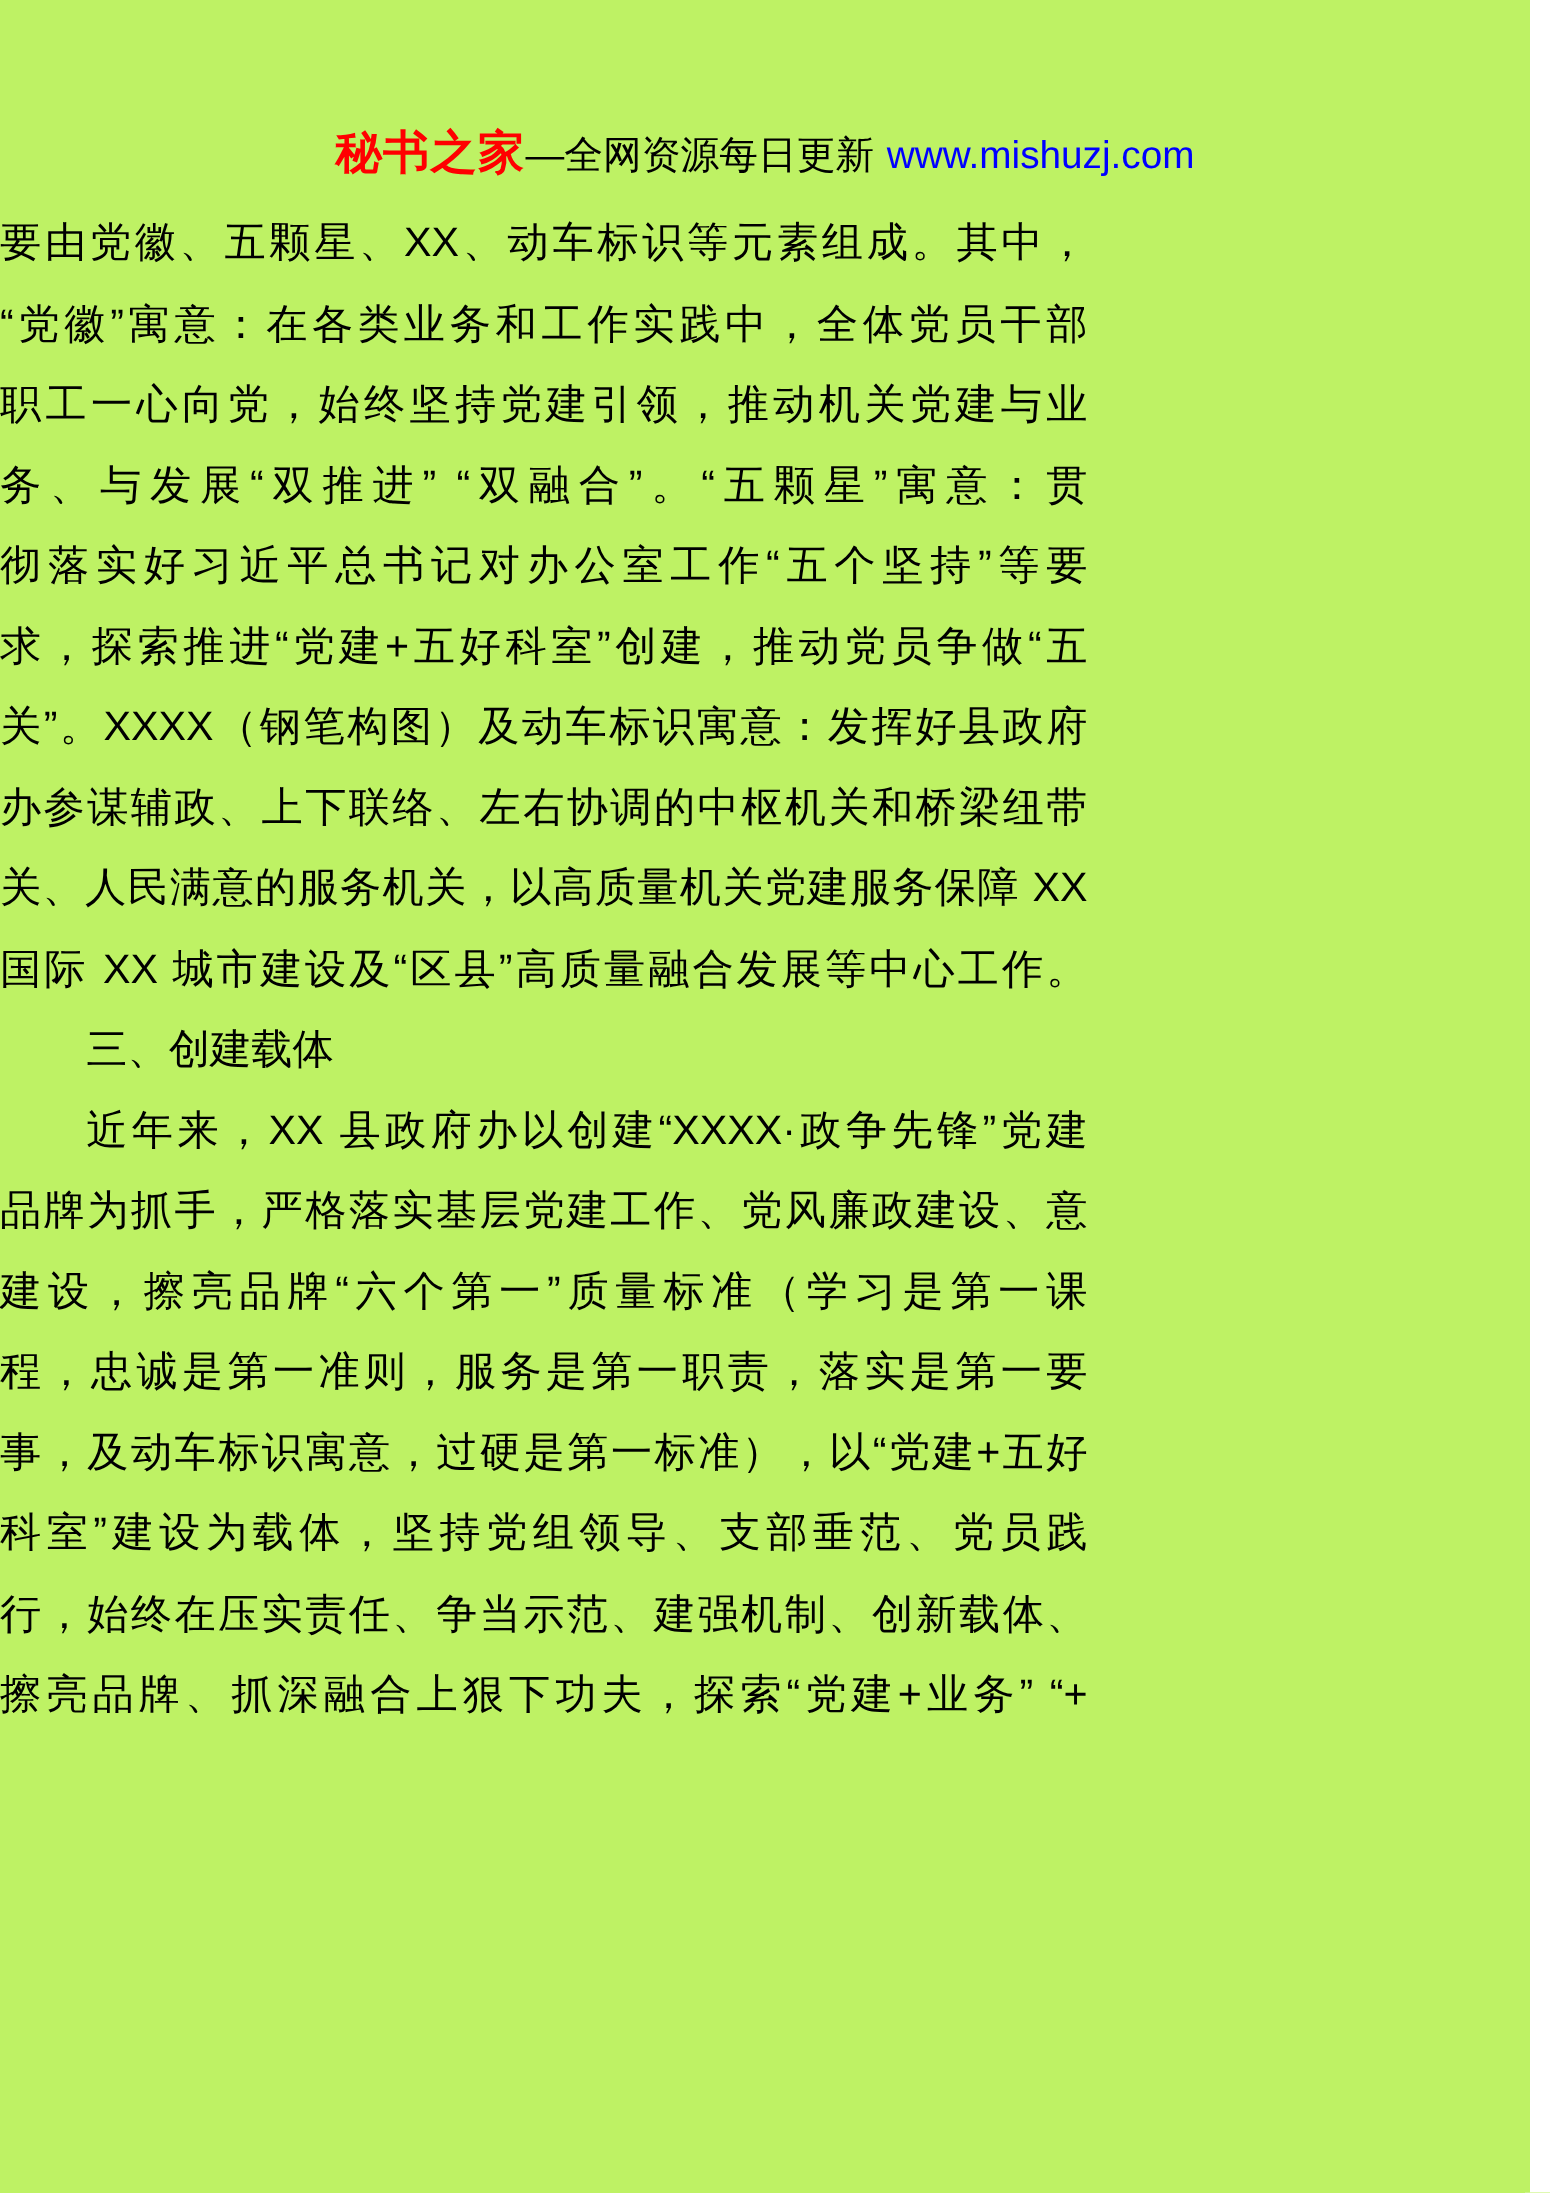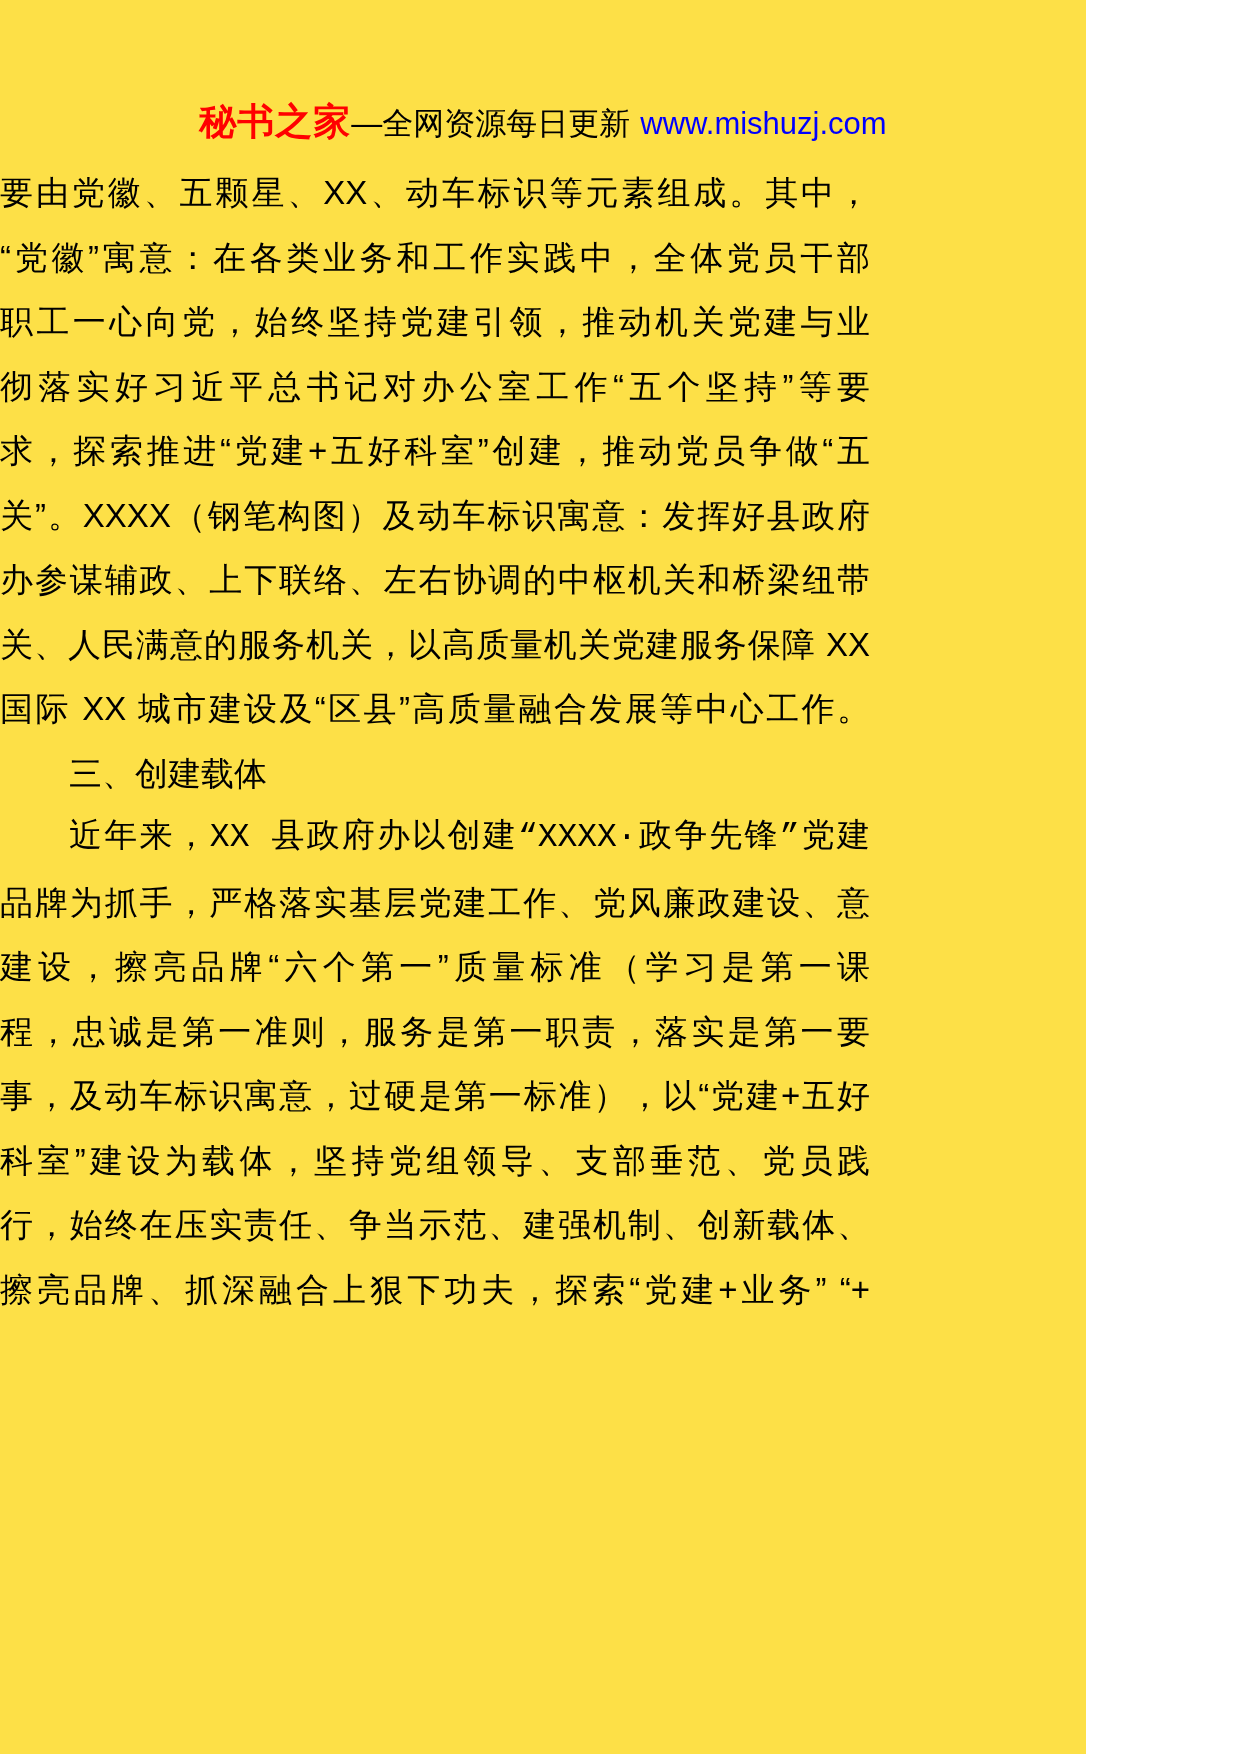--- a/index.html
+++ b/index.html
@@ -6,23 +6,23 @@
   body {
     width: 1240px;
     height: 1754px;
     background: #ffffff;
     font-family: "Liberation Sans", sans-serif;
     color: #000000;
     overflow: hidden;
   }
   .page {
     position: relative;
-    width: 1086px;
+    width: 1224px;
     height: 1754px;
-    background: #fde047;
+    background: #bef264;
   }
   .header {
     padding-top: 100px;
     text-align: center;
     white-space: nowrap;
     line-height: 44px;
   }
   .site-name {
     color: #ff0000;
     font-weight: bold;
@@ -53,36 +53,36 @@
     overflow: hidden;
   }
   .line.heading {
     text-align: left;
     text-align-last: left;
     text-indent: 69px;
     font-weight: 400;
   }
   .line.indent {
     text-indent: 69px;
-    font-family: Liberation Mono, monospace;
   }
 </style>
 </head>
 <body>
 
 <div class="page">
 
   <div class="header">
     <span class="site-name">秘书之家</span><span class="tagline">—全网资源每日更新</span><span class="url">www.mishuzj.com</span>
   </div>
 
   <div class="doc">
     <div class="line">要由党徽、五颗星、XX、动车标识等元素组成。其中，</div>
     <div class="line">“党徽”寓意：在各类业务和工作实践中，全体党员干部</div>
     <div class="line">职工一心向党，始终坚持党建引领，推动机关党建与业</div>
+    <div class="line">务、与发展“双推进” “双融合”。“五颗星”寓意：贯</div>
     <div class="line">彻落实好习近平总书记对办公室工作“五个坚持”等要</div>
     <div class="line">求，探索推进“党建+五好科室”创建，推动党员争做“五</div>
     <div class="line">关”。XXXX（钢笔构图）及动车标识寓意：发挥好县政府</div>
     <div class="line">办参谋辅政、上下联络、左右协调的中枢机关和桥梁纽带</div>
     <div class="line">关、人民满意的服务机关，以高质量机关党建服务保障 XX</div>
     <div class="line">国际 XX 城市建设及“区县”高质量融合发展等中心工作。</div>
 
     <div class="line heading">三、创建载体</div>
 
     <div class="line indent">近年来，XX 县政府办以创建“XXXX·政争先锋”党建</div>

